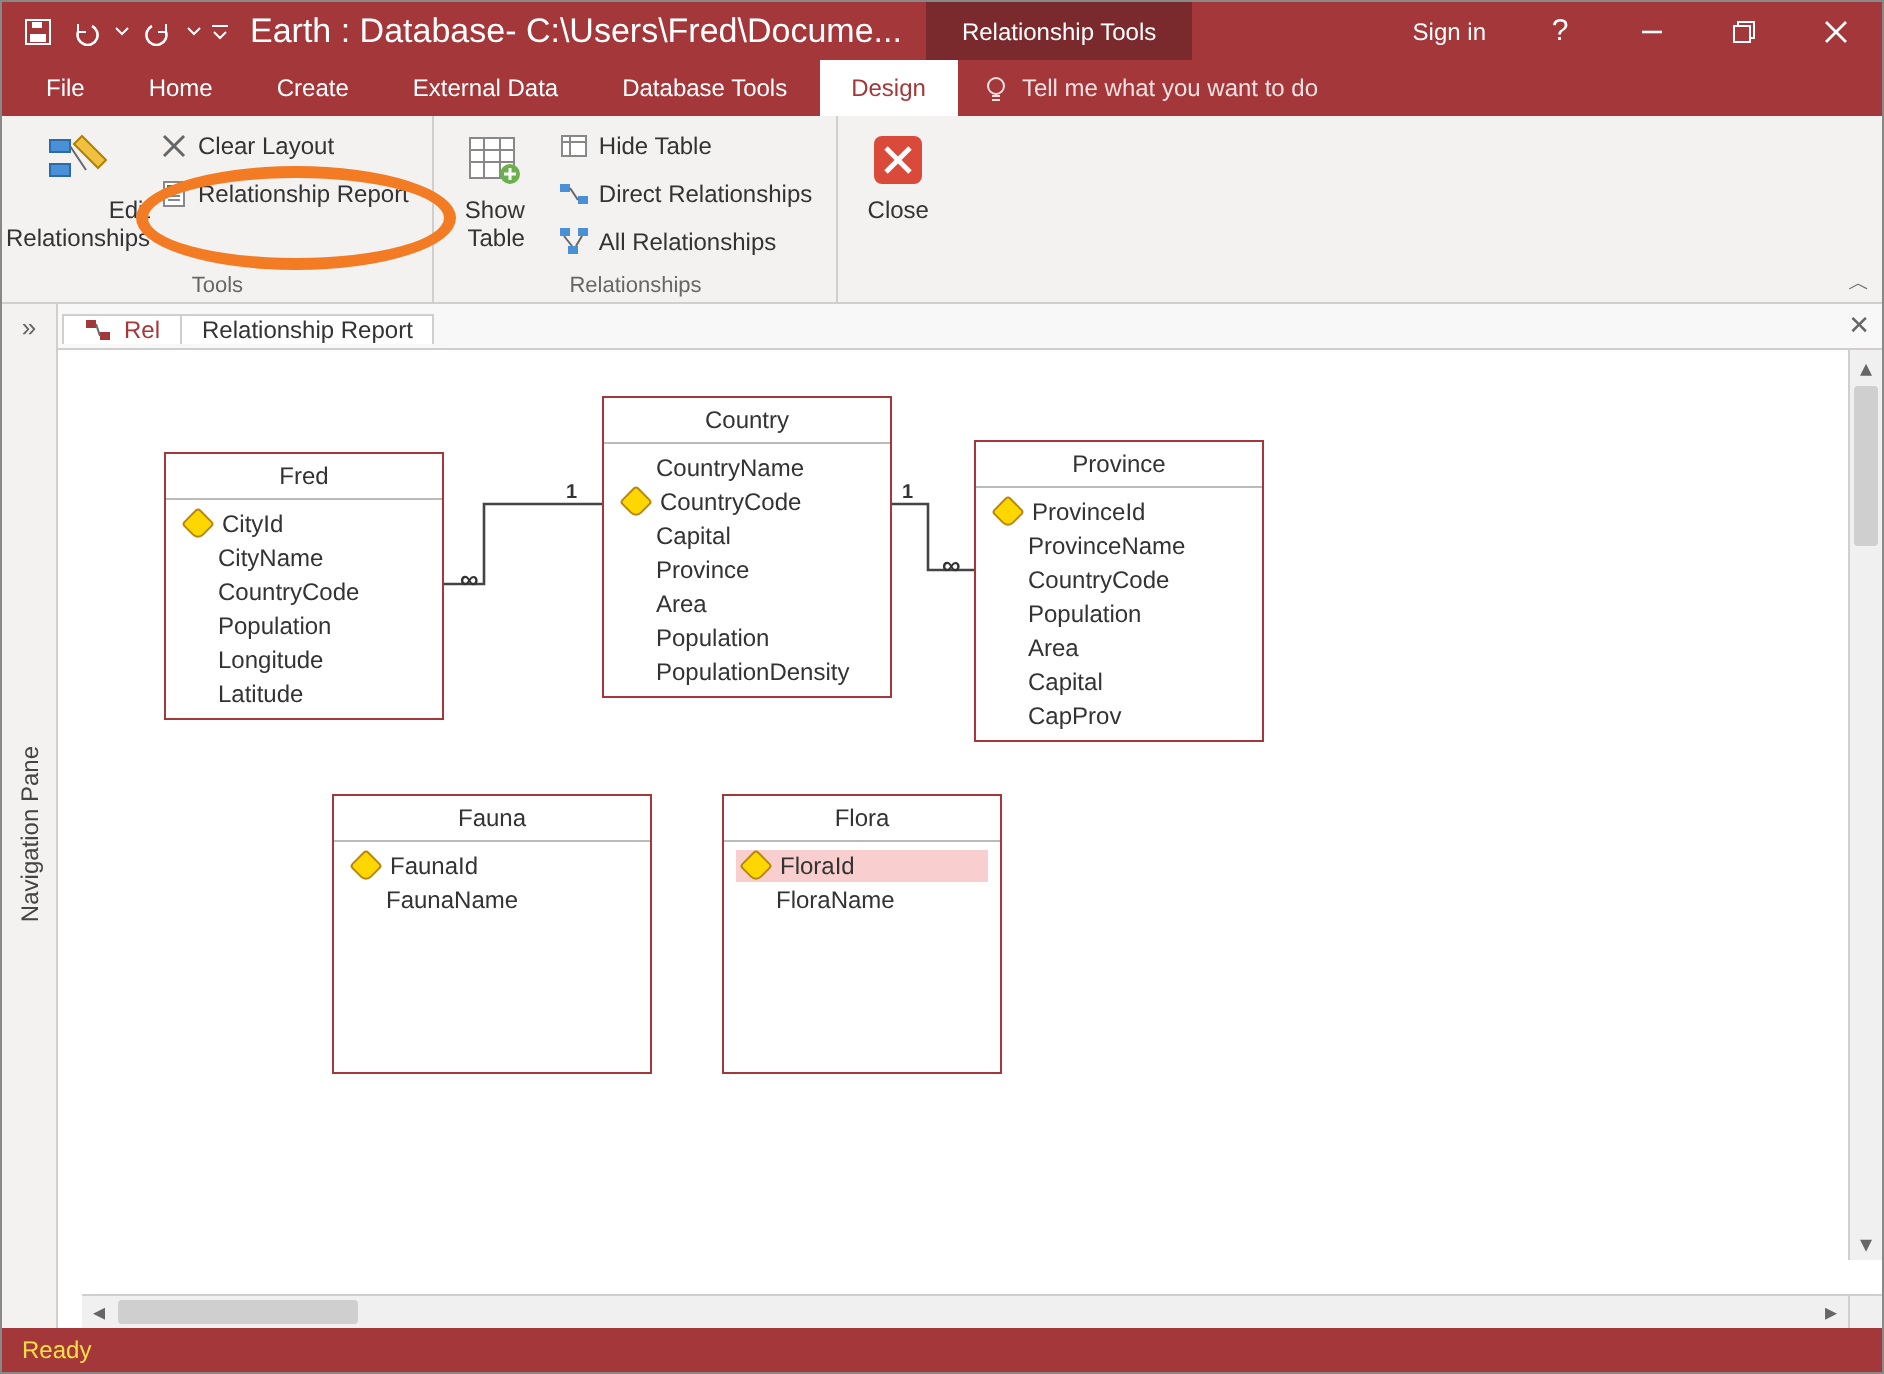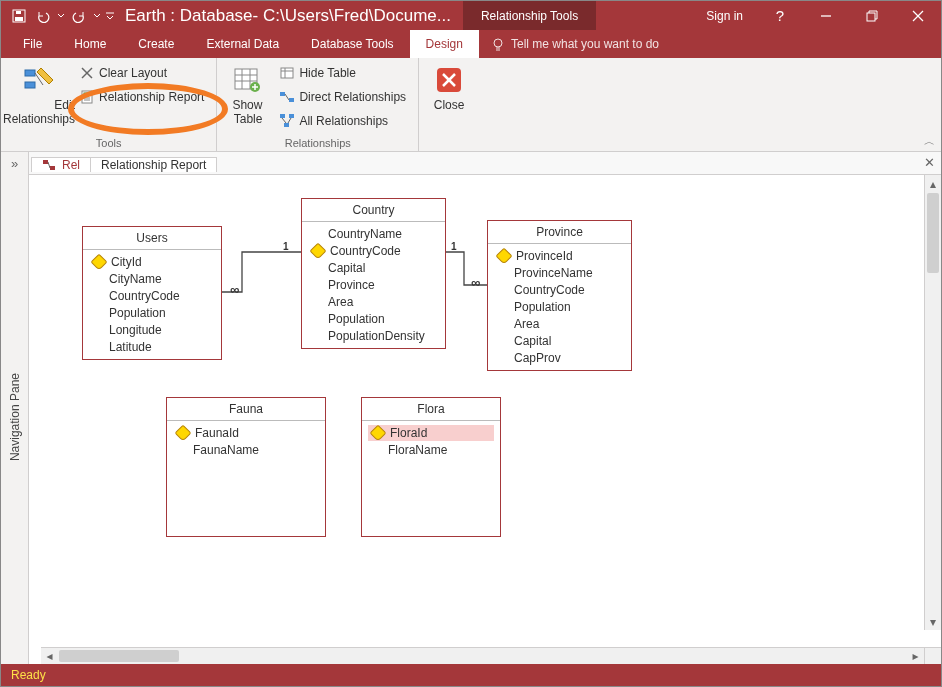--- a/index.html
+++ b/index.html
@@ -318,21 +318,21 @@
         <span class="red">Rel</span>
       </div>
       <div class="doc-tab front">
         <span>Relationship Report</span>
       </div>
       <span class="close-doc">✕</span>
     </div>
     <div class="canvas">
 
       <div class="tbl" style="left:53px;top:51px;width:140px;">
-        <div class="tbl-title">Users</div>
+        <div class="tbl-title">Fred</div>
         <div class="tbl-body">
           <div class="fld pk">
               <span>CityId</span>
             </div>
           <div class="fld">
               <span>CityName</span>
             </div>
           <div class="fld">
               <span>CountryCode</span>
             </div>

